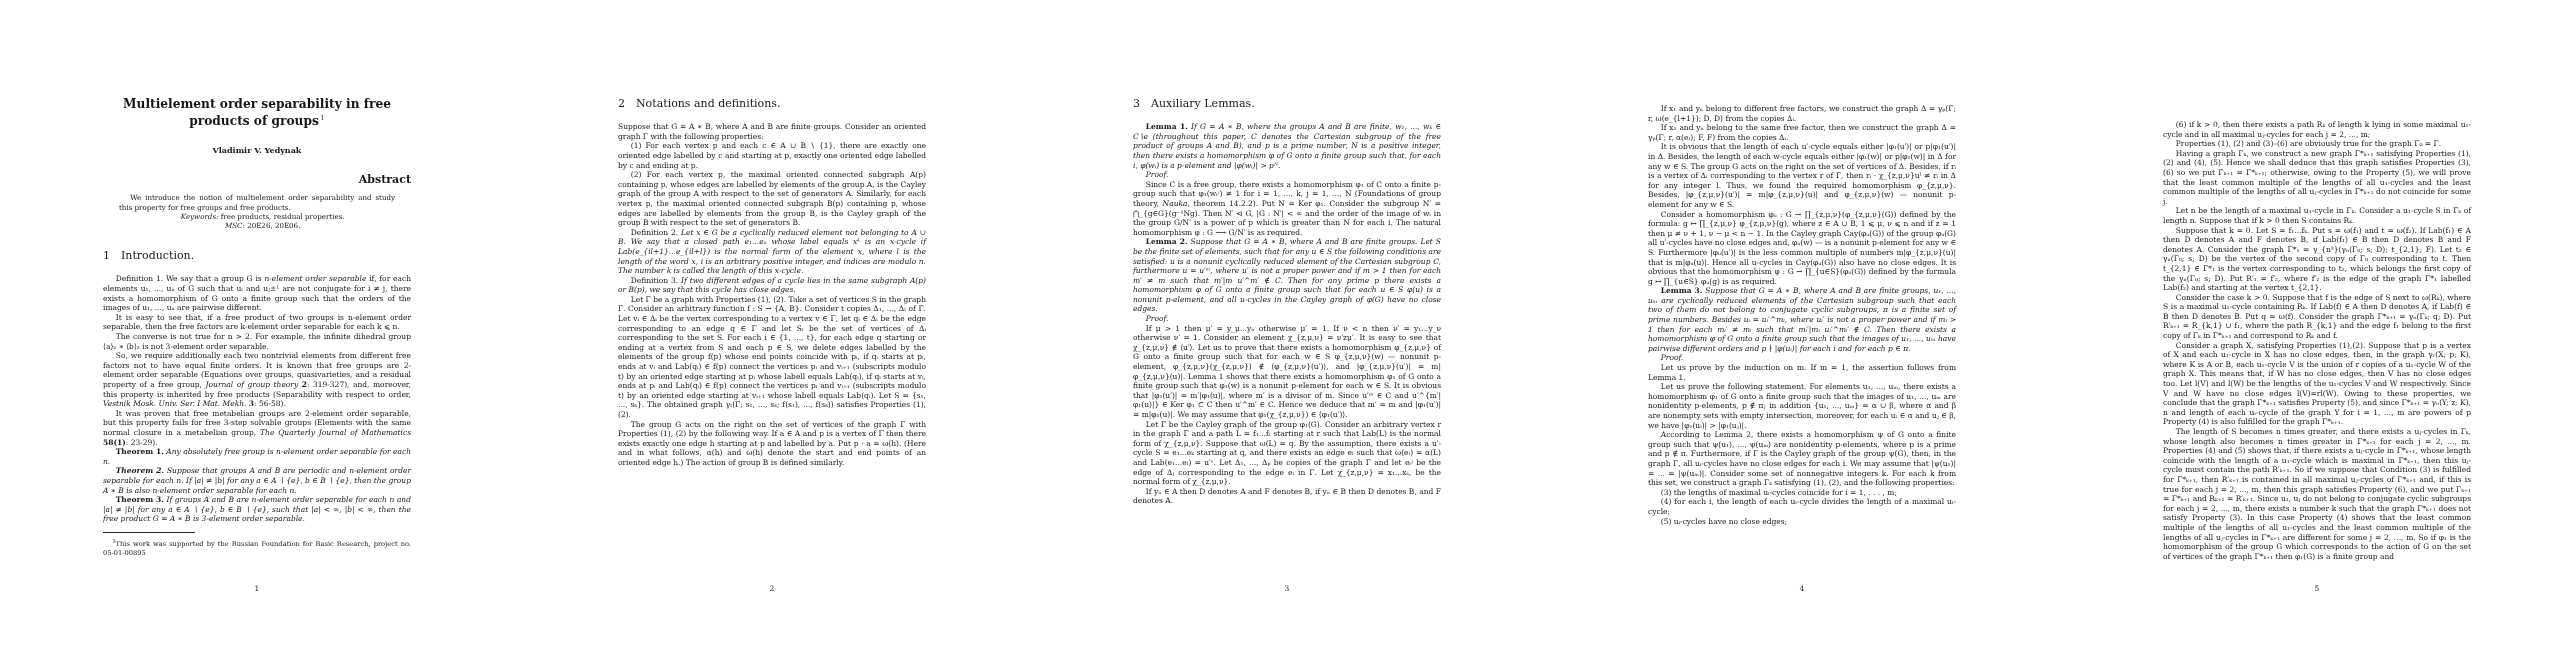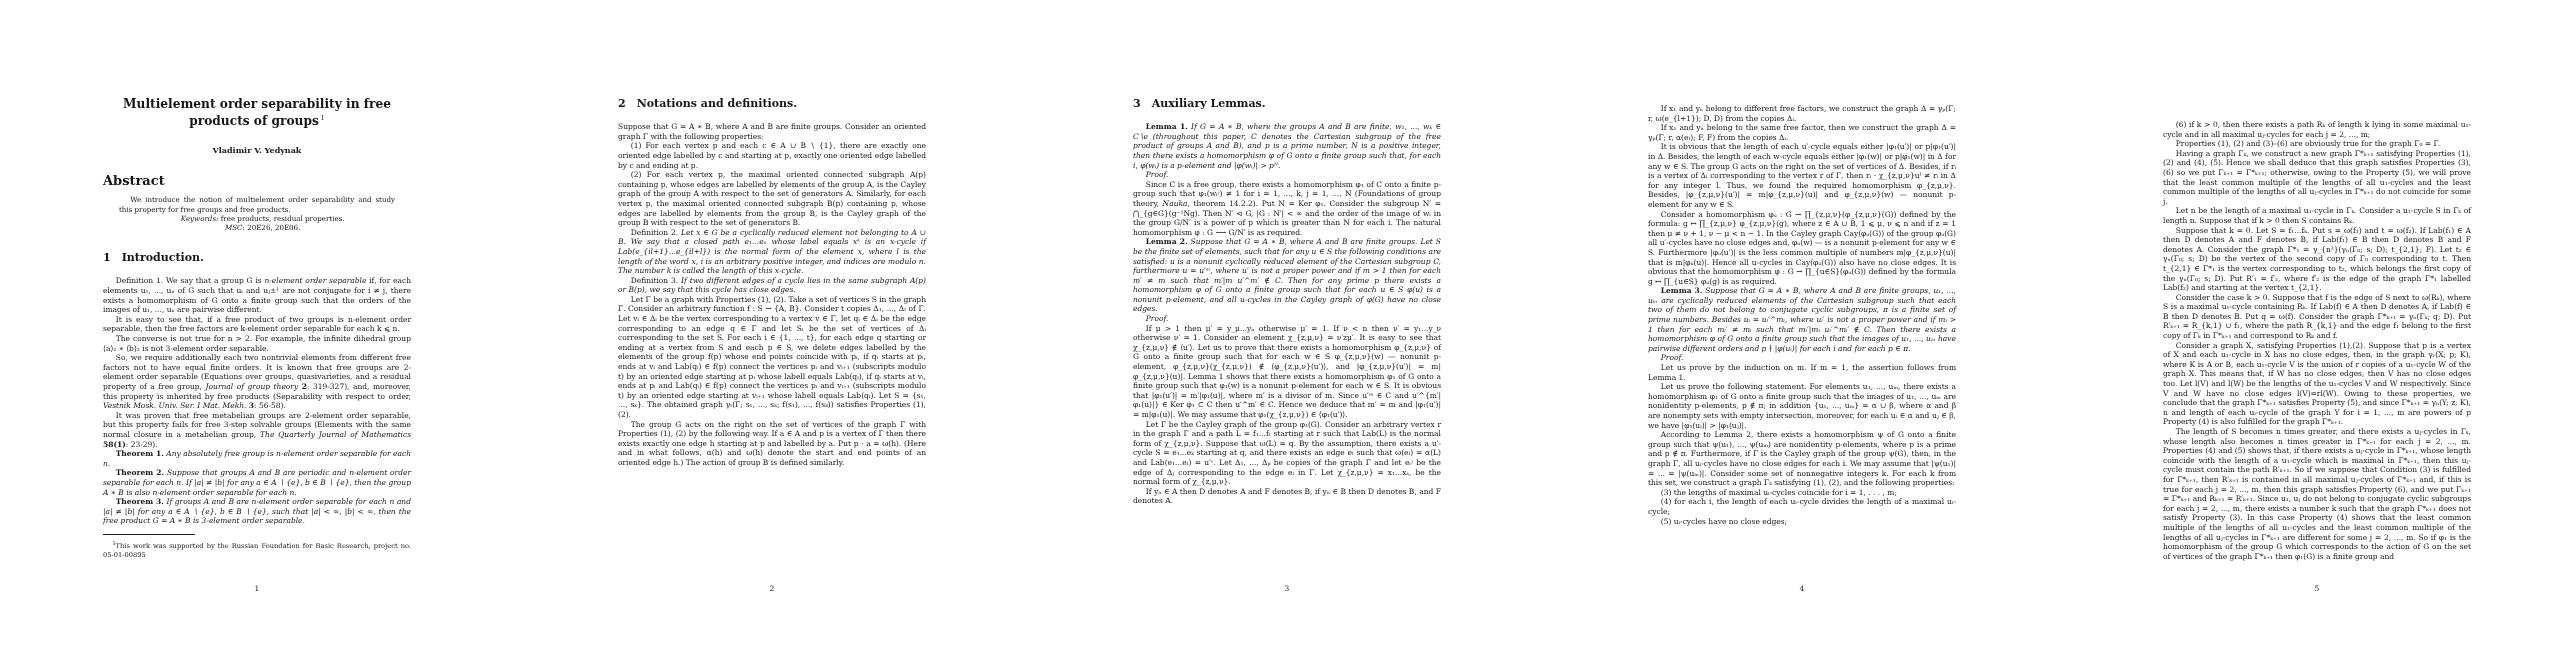--- a/index.html
+++ b/index.html
@@ -8,25 +8,25 @@
   .doc{position:relative;width:2576px;height:564px;background:#fff;}
   .pages{display:flex;flex-direction:row;}
   .page{position:relative;width:515px;height:667px;background:#fff;flex:0 0 auto;}
   .content{position:absolute;left:103px;width:308px;}
   .c1{top:96px}.c2{top:97px}.c3{top:97px}.c4{top:104px}.c5{top:120px}
   .content > :first-child{margin-top:0;}
 
   .b-title{font-size:12.2px;font-weight:bold;text-align:center;line-height:1.38;margin-bottom:15.6px;}
   .b-title sup{font-size:6.7px;font-weight:normal;margin-left:1.7px;}
   .b-author{font-size:8px;font-weight:bold;text-align:center;margin-bottom:18px;}
-  .b-abstract-head{font-size:13px;font-weight:bold;text-align:left;margin-bottom:7.2px;}
+  .b-abstract-head{font-size:11px;font-weight:bold;text-align:right;margin-bottom:7.2px;}
   .b-abstract-para,.b-abstract-line{width:276px;margin:0 auto;font-size:7.1px;line-height:9.2px;text-align:justify;}
   .b-abstract-para{text-indent:1.6em;}
   .b-abstract-line{text-indent:1.6em;text-align:center;}
-  .b-section{font-size:11px;font-weight:bold;margin:19px 0 12.2px 0;}
+  .b-section{font-size:11px;font-weight:normal;margin:19px 0 12.2px 0;}
   .b-para,.b-para-flush{font-size:7.5px;line-height:9.6px;text-align:justify;margin:0;}
   .b-para{text-indent:1.7em;}
   .b-para-flush{text-indent:0;}
   .b-footnote{margin-top:7.8px;}
   .footrule{width:92px;border-top:0.8px solid #222;margin-bottom:3.9px;}
   .footnote-text{font-size:6.7px;line-height:8.7px;text-align:justify;text-indent:1.4em;}
   .footnote-text sup{font-size:5px;}
   .pagenum{position:absolute;top:584px;left:103px;width:308px;text-align:center;font-size:7.5px;}
 
   .arxiv-stamp{position:absolute;left:2.2px;top:562px;transform-origin:0 0;transform:rotate(-90deg);
@@ -47,21 +47,21 @@
           <div class="b-abstract-para">We introduce the notion of multielement order separability and study this property for free groups and free products.</div>
           <div class="b-abstract-line"><span style="font-style: italic;">Keywords:</span><span> free products, residual properties.</span></div>
           <div class="b-abstract-line"><span style="font-style: italic;">MSC</span><span>: 20E26, 20E06.</span></div>
           <div class="b-section">1 Introduction.</div>
           <div class="b-para"><span>Definition 1.  We say that a group G is </span><span style="font-style: italic;">n-element order separable</span><span> if, for each elements u₁, ...,  uₙ of G such that uᵢ and uⱼ±¹ are not conjugate for i ≠ j, there exists a homomorphism of G onto a finite group such that the orders of the images of u₁, ..., uₙ are pairwise different.</span></div>
           <div class="b-para">It is easy to see that, if a free product of two groups is n-element order separable, then the free factors are k-element order separable for each k ⩽ n.</div>
           <div class="b-para">The converse is not true for n &gt; 2. For example, the infinite dihedral group ⟨a⟩₂ ∗ ⟨b⟩₂ is not 3-element order separable.</div>
           <div class="b-para"><span>So, we require additionally each two nontrivial elements from different free factors not to have equal finite orders.  It is known that free groups are 2-element order separable (Equations over groups, quasivarieties, and a residual property of a free group, </span><span style="font-style: italic;">Journal of group theory </span><span style="font-weight: bold;">2</span><span>: 319-327), and, moreover, this property is inherited by free products (Separability with respect to order, </span><span style="font-style: italic;">Vestnik Mosk. Univ. Ser. I Mat. Mekh. </span><span style="font-weight: bold;">3</span><span>: 56-58).</span></div>
           <div class="b-para"><span>It was proven that free metabelian groups are 2-element order separable, but this property fails for free 3-step solvable groups (Elements with the same normal closure in a metabelian group, </span><span style="font-style: italic;">The Quarterly Journal of Mathematics </span><span style="font-weight: bold;">58(1)</span><span>: 23-29).</span></div>
           <div class="b-para"><span style="font-weight: bold;">Theorem 1.</span><span style="font-style: italic;">  Any absolutely free group is n-element order separable for each n.</span></div>
-          <div class="b-para"><span style="font-weight: bold;">Theorem 2.</span><span style="font-style: italic;">  Suppose that groups A and B are periodic and n-element order separable for each n. If |a| ≠ |b| for any a ∈ A ∖ {e}, b ∈ B ∖ {e}, then the group A ∗ B is also n-element order separable for each n.</span></div>
+          <div class="b-para"><span style="font-weight: bold; font-style: italic;">Theorem 2.</span><span style="font-style: italic;">  Suppose that groups A and B are periodic and n-element order separable for each n. If |a| ≠ |b| for any a ∈ A ∖ {e}, b ∈ B ∖ {e}, then the group A ∗ B is also n-element order separable for each n.</span></div>
           <div class="b-para"><span style="font-weight: bold;">Theorem 3.</span><span style="font-style: italic;">  If groups A and B are n-element order separable for each n and |a| ≠ |b| for any a ∈ A ∖ {e}, b ∈ B ∖ {e}, such that |a| &lt; ∞, |b| &lt; ∞, then the free product G = A ∗ B is 3-element order separable.</span></div>
           <div class="b-footnote">
             <div class="footrule"></div>
             <div class="footnote-text"><sup>1</sup><span>This work was supported by the Russian Foundation for Basic Research, project no. 05-01-00895</span></div>
           </div>
         </div>
         <div class="pagenum">1</div>
       </div>
       <div class="page">
         <div class="content c2">

